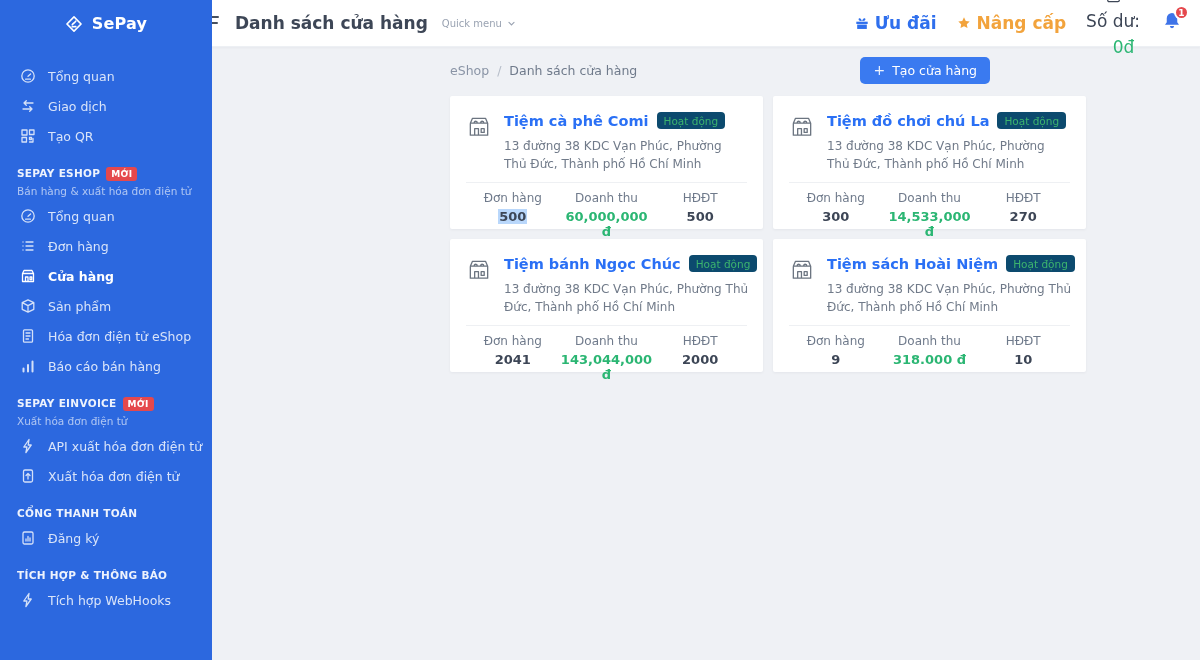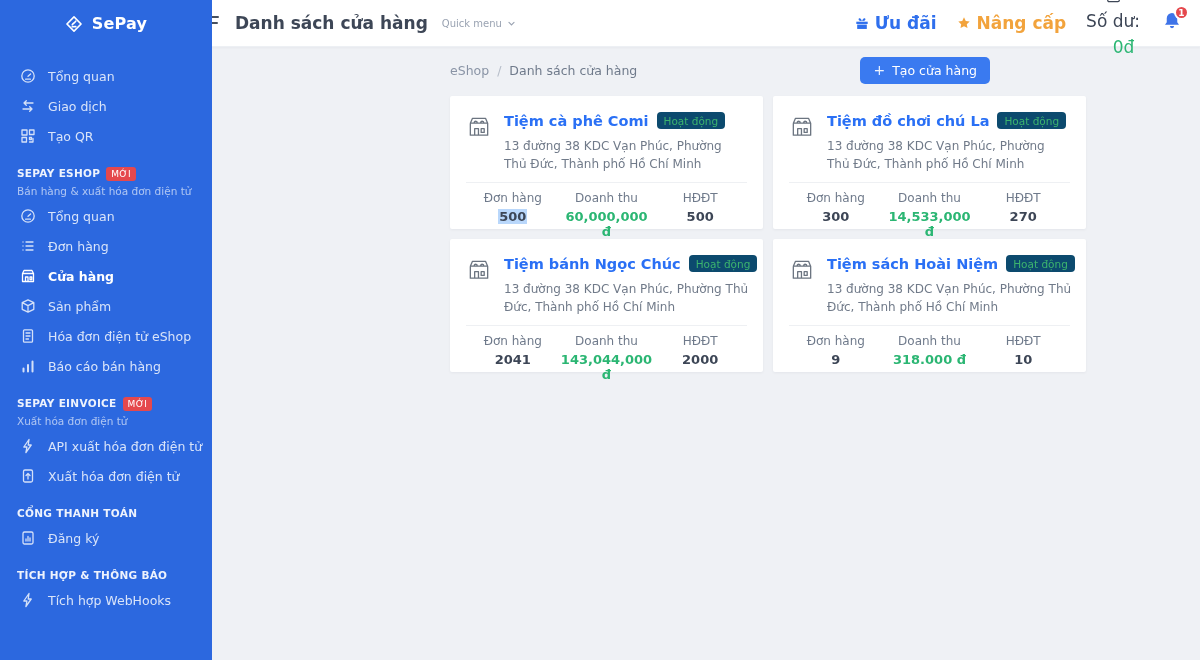--- a/index.html
+++ b/index.html
@@ -13,21 +13,21 @@
   .logo-text { font-size:16px; font-weight:bold; letter-spacing:.2px; }
   .nav-item { display:flex; align-items:center; gap:12px; padding:0 10px 0 20px; height:30px; cursor:pointer; }
   .nav-item .ic { width:16px; height:16px; flex:0 0 16px; opacity:.8; display:flex; align-items:center; justify-content:center; }
   .nav-item .lbl { font-size:12.5px; color:rgba(255,255,255,.82); white-space:nowrap; }
   .nav-item.active .lbl { color:#fff; font-weight:bold; }
   .nav-item.active .ic { opacity:1; }
   .nav-top { padding-top:14px; }
   .side-section { padding:16px 10px 4px 17px; }
   .side-section .ttl { font-size:10.5px; font-weight:bold; color:rgba(255,255,255,.92); letter-spacing:.3px; display:flex; align-items:flex-start; gap:6px; }
   .side-section .sub { font-size:10.5px; color:rgba(255,255,255,.62); margin-top:4px; white-space:nowrap; }
-  .new-badge { background:#e5484d; color:#fff; font-size:9px; font-weight:normal; padding:2px 5px; border-radius:3px; }
+  .new-badge { background:#e5484d; color:#fff; font-size:9px; font-weight:bold; padding:2px 5px; border-radius:3px; }
   svg.line { fill:none; stroke:#fff; stroke-width:1.3; stroke-linecap:round; stroke-linejoin:round; }
 
   
   .header { position:absolute; left:184px; right:0; top:0; height:47px; background:#fff; display:flex; align-items:center; padding:0 18px 0 14px; border-bottom:1px solid #edf0f4; box-shadow:0 1px 2px rgba(20,30,50,.04); z-index:4; }
   .burger { width:21px; cursor:pointer; margin-right:16px; }
   .burger div { height:2.4px; background:#46505f; border-radius:2px; margin:3.6px 0; }
   .burger .b2 { width:20px; }
   .burger .b3 { width:13px; }
   .page-title { font-size:17px; font-weight:bold; color:#3d4656; }
   .quick-menu { margin-left:14px; font-size:10px; color:#9aa3b2; display:flex; align-items:center; gap:5px; cursor:pointer; }

